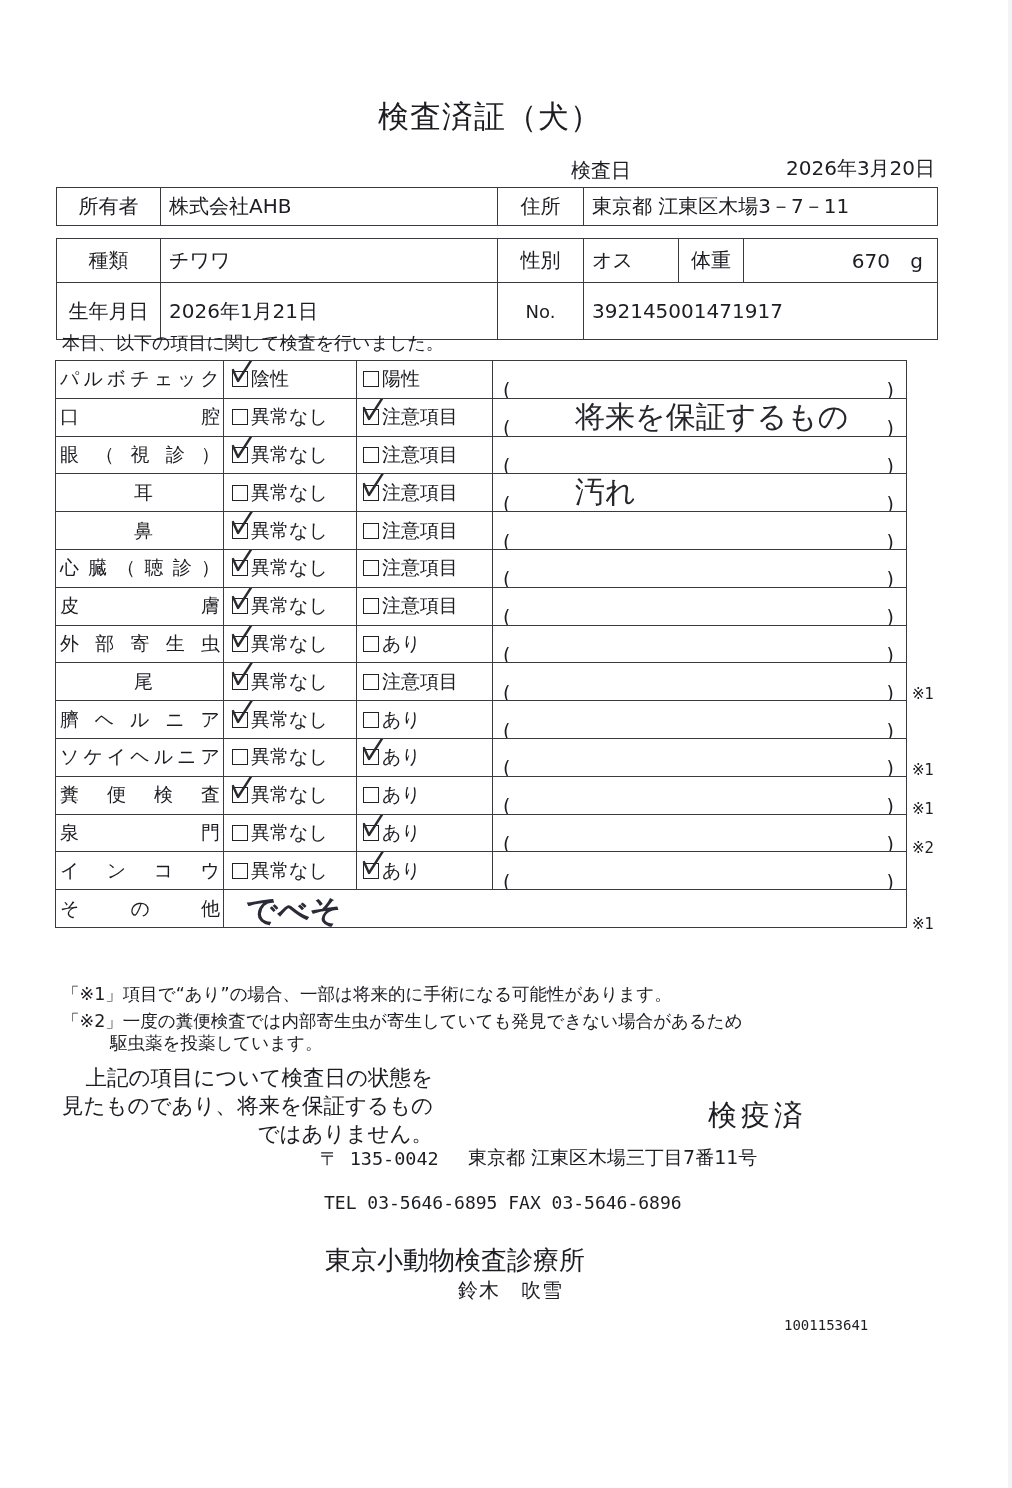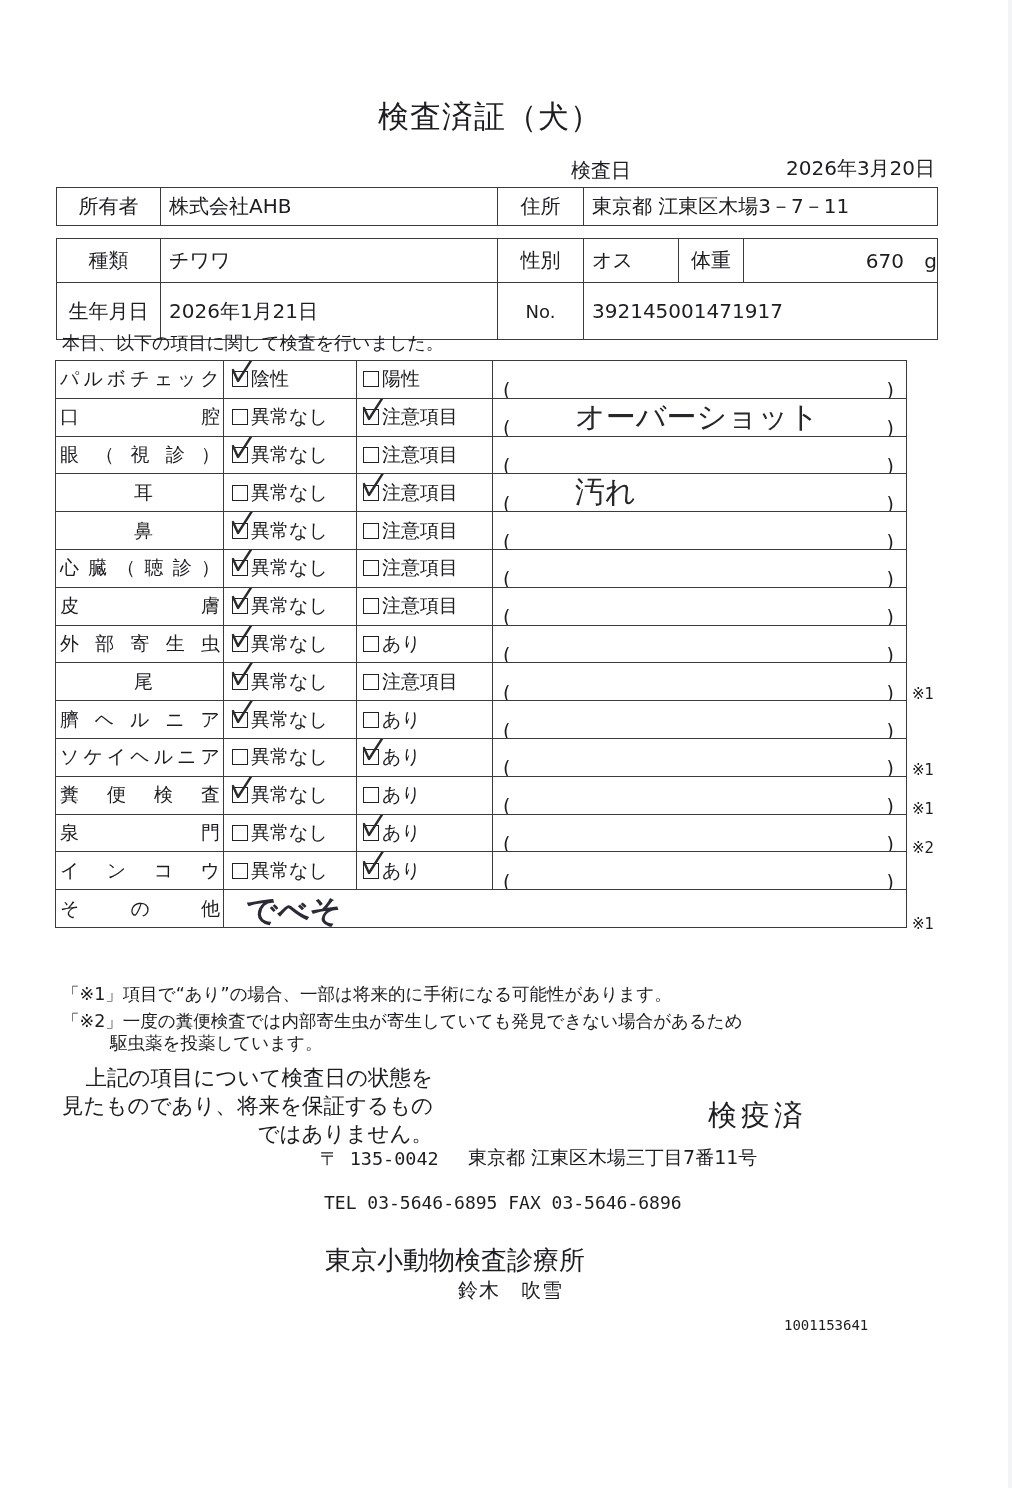--- a/index.html
+++ b/index.html
@@ -82,21 +82,21 @@
       <col style="width:65px">
       <col>
     </colgroup>
   <tbody>
       <tr style="height:44px">
     <td class="center">種類</td>
     <td class="pl">チワワ</td>
     <td class="center">性別</td>
     <td class="pl">オス</td>
     <td class="center">体重</td>
-    <td style="text-align:right; ">
+    <td style="text-align:right; padding-right:14px;">
       <span>670</span>
       <span style="margin-left:14px">g</span>
     </td>
   </tr>
   <tr style="height:57px">
     <td class="center">生年月日</td>
     <td class="pl">2026年1月21日</td>
     <td class="center" style="font-size:18px">No.</td>
     <td class="pl" colspan="3">392145001471917</td>
   </tr>
@@ -154,21 +154,21 @@
           </span></td>
         <td style="padding-left: 6px;"><span class="opt">
             <span class="box"></span>
             <svg class="tick" viewBox="0 0 28 30">
               <path d="M3 16 L8 27 L24 2" fill="none" stroke="#2a2a30" stroke-width="2.4" stroke-linecap="round" stroke-linejoin="round"></path>
             </svg>
             <span>注意項目</span>
           </span></td>
         <td class="notecell">
           <span class="paren-l">(</span>
-          <span class="hand" style="left:82px">オーバーショット</span>
+          <span class="hand" style="left:82px">将来を保証するもの</span>
           <span class="paren-r">)</span>
         </td>
       </tr>
       <tr>
         <td class="label">
           <div class="spread">
             <span>眼</span>
             <span>（</span>
             <span>視</span>
             <span>診</span>

